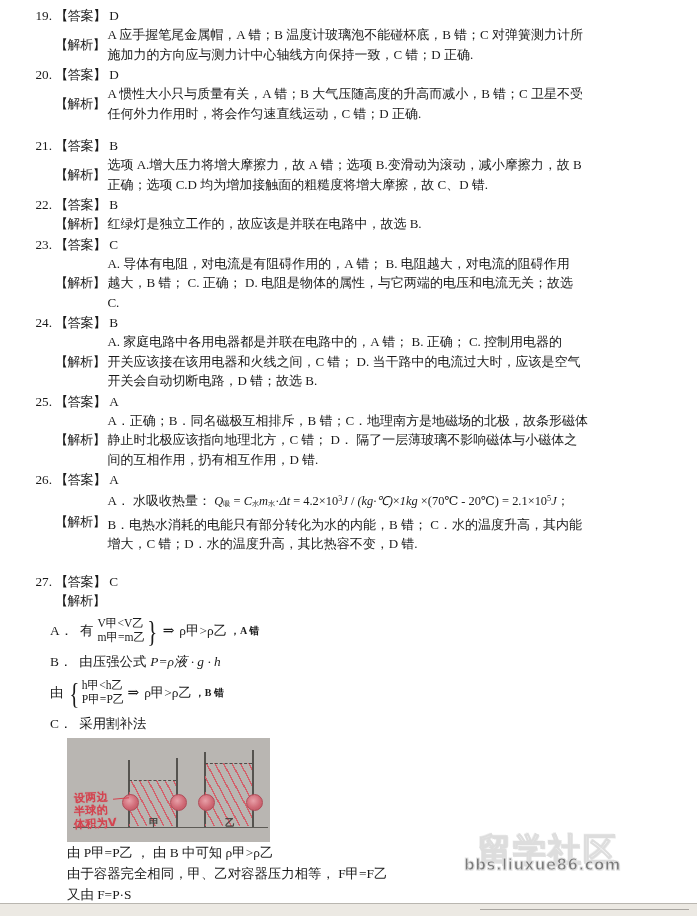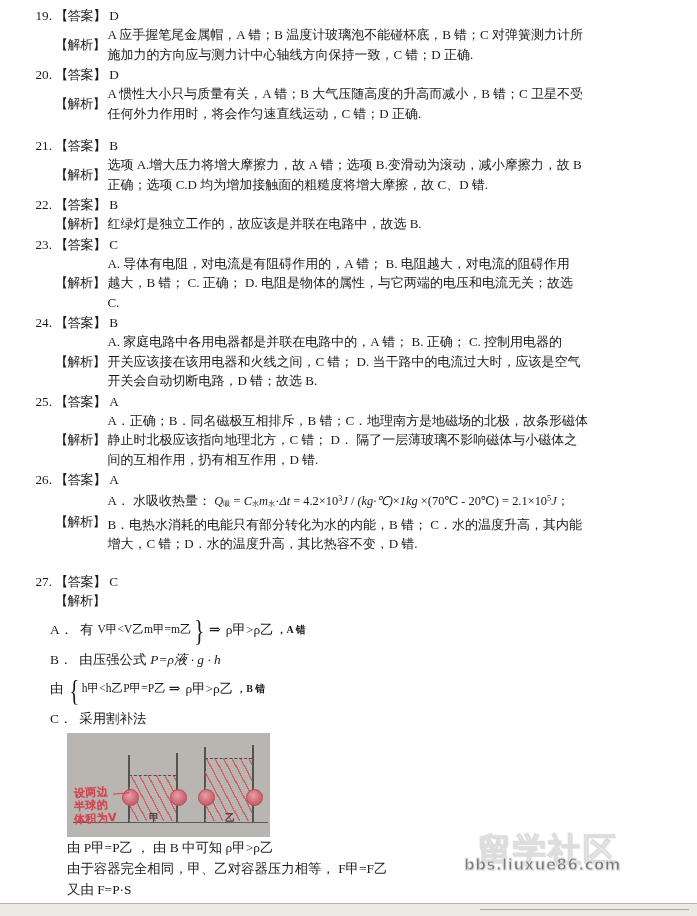--- a/index.html
+++ b/index.html
@@ -107,21 +107,21 @@
     padding-right: 4px;
   }
 
   .brace-group {
     display: inline-flex;
     align-items: center;
     flex: 0 0 auto;
   }
   .brace-stack {
     display: inline-flex;
-    flex-direction: row;
+    flex-direction: column;
     justify-content: center;
     font-size: 11.6px;
     line-height: 14px;
   }
   .brace-stack > span { display: block; white-space: nowrap; }
   .brace-r, .brace-l {
     font-size: 30px;
     line-height: 0.85;
     font-family: "Liberation Serif", serif;
     transform: scaleX(0.7);

